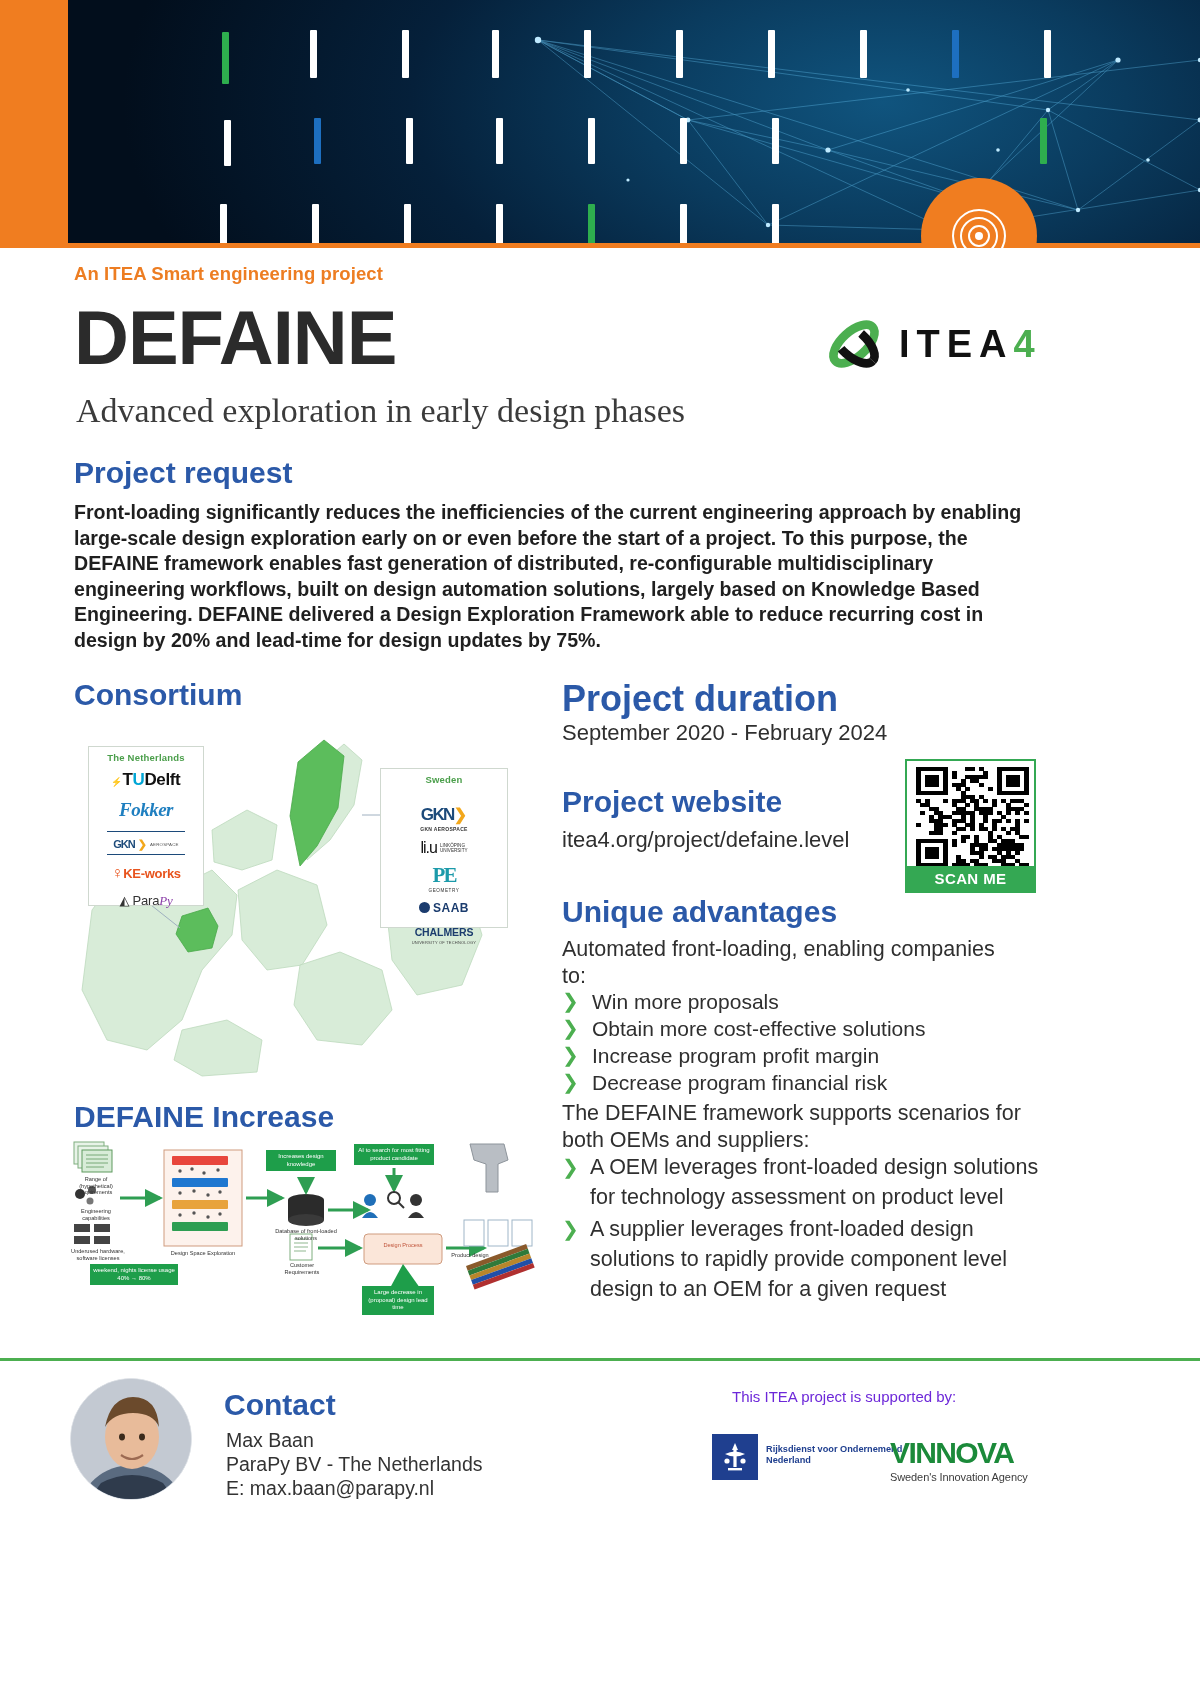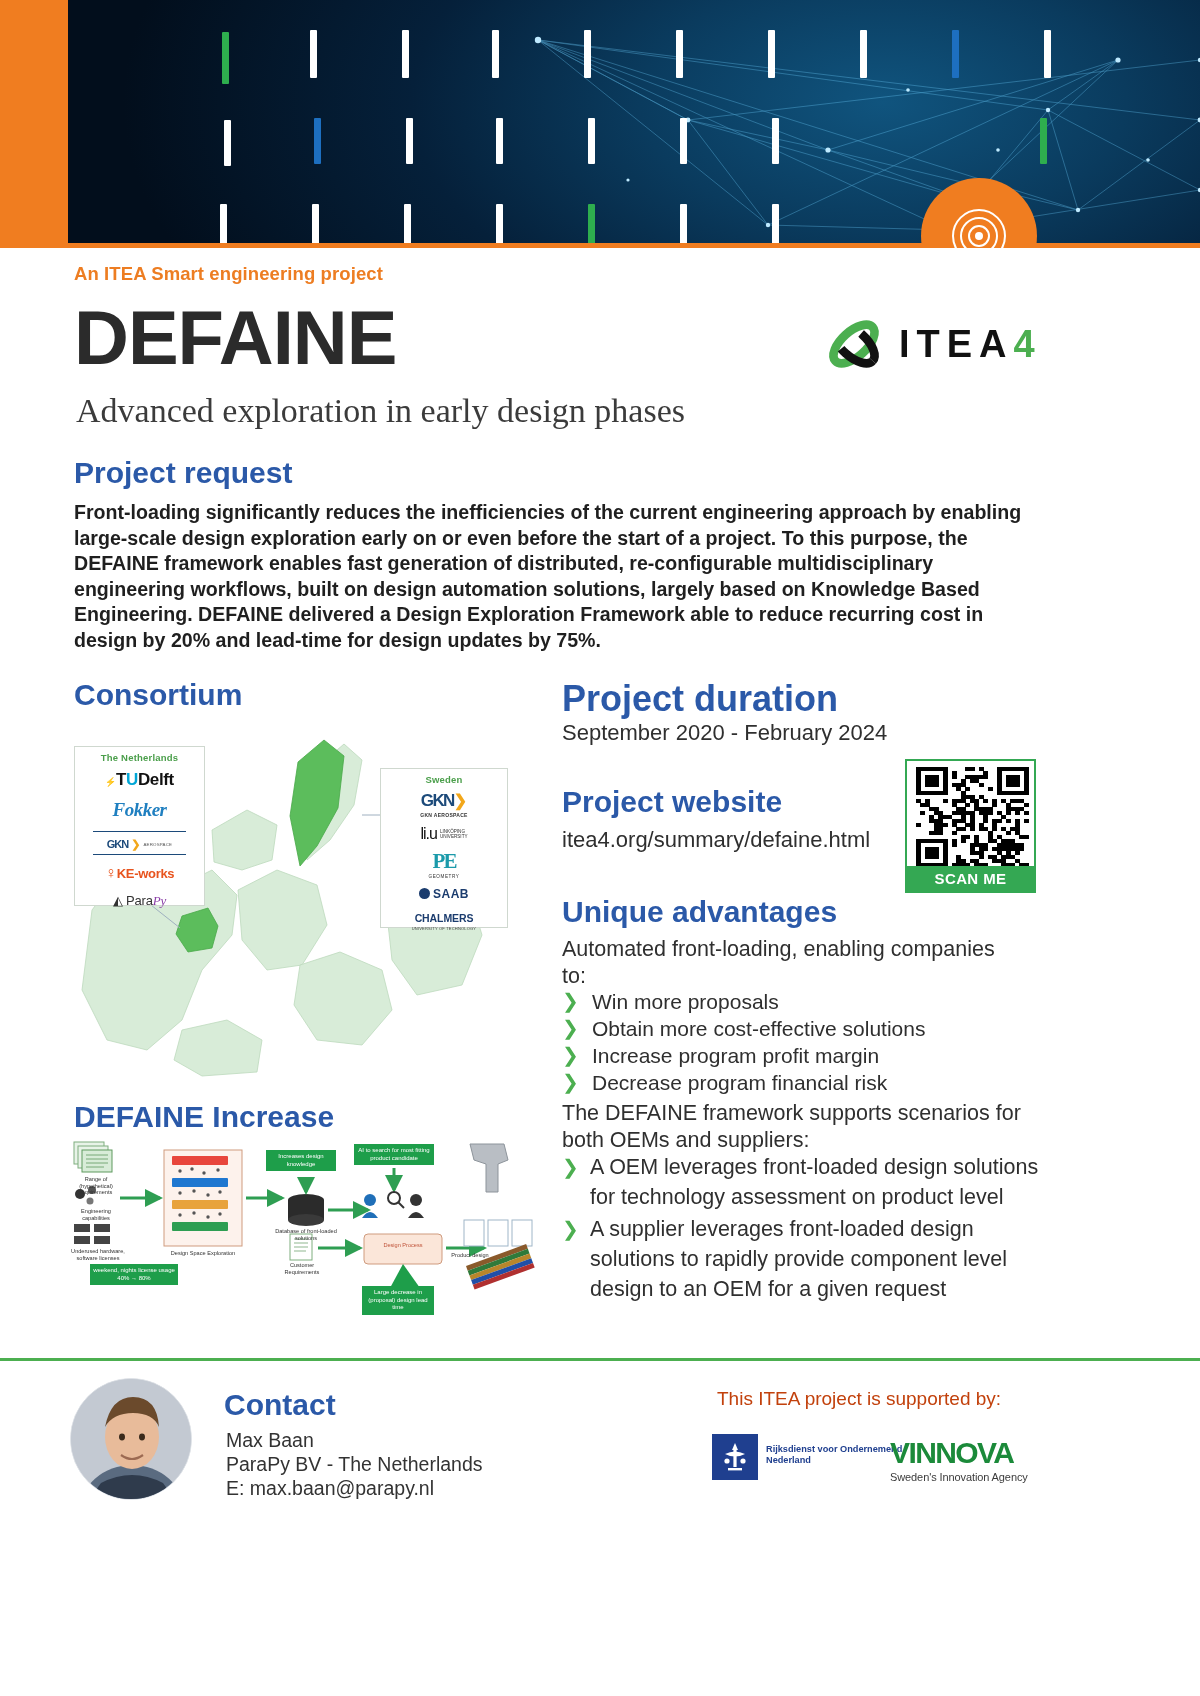--- a/index.html
+++ b/index.html
@@ -116,21 +116,21 @@
   .fw-label { position: absolute; font-size: 5.6px; color: #333; text-align: center; line-height: 6.6px; }
 
   
   .footer-rule { position: absolute; left: 0; top: 1358px; width: 1200px; height: 3px; background: #4CAF50; }
   .avatar {
     position: absolute; left: 70px; top: 1378px; width: 122px; height: 122px; border-radius: 50%;
     overflow: hidden; background: #c9ced6; border: 1px solid #dfe3e8;
   }
   .contact-h { position: absolute; left: 224px; top: 1388px; font-size: 30px; }
   .contact-lines { position: absolute; left: 226px; top: 1428px; font-size: 19.5px; color: #333; line-height: 24px; }
-  .support-h { position: absolute; left: 717px; top: 1388px; font-size: 19px; color: #c2410c; }
+  .support-h { position: absolute; left: 732px; top: 1388px; font-size: 15px; color: #6d28d9; }
   .sup-logos { position: absolute; left: 712px; top: 1426px; width: 350px; height: 66px; }
   .rvo-crest { position: absolute; left: 0; top: 8px; width: 46px; height: 46px; background: #1f3f8f; }
   .rvo-text { position: absolute; left: 54px; top: 18px; font-size: 9.2px; color: #1f3f8f; line-height: 11px; font-weight: bold; }
   .vinnova { position: absolute; left: 178px; top: 10px; }
   .vin-word { font-size: 30px; font-weight: bold; color: #1b8a3a; letter-spacing: -1.6px; }
   .vin-sub { font-size: 11px; color: #3b3b3b; letter-spacing: -.1px; margin-top: 1px; }
 </style>
 </head>
 <body>
 
@@ -242,21 +242,21 @@
       <path class="map-land" d="M252 50 L282 24 L300 40 L292 85 L268 120 L245 140 L238 95 Z"></path>
       <path class="map-land" d="M120 310 L165 300 L200 320 L195 352 L140 356 L112 340 Z"></path>
 
       <path class="map-hl" d="M236 42 L262 20 L282 36 L276 88 L255 126 L238 146 L228 96 Z"></path>
       <path class="map-hl" d="M120 196 L146 188 L156 206 L150 228 L126 232 L114 214 Z"></path>
 
       <line x1="70" y1="170" x2="118" y2="208" stroke="#9fb0c0" stroke-width="1"></line>
       <line x1="300" y1="95" x2="340" y2="95" stroke="#9fb0c0" stroke-width="1"></line>
     </svg>
 
-    <div class="pbox" style="left:12px; top:26px; width:131px; height:160px;">
+    <div class="pbox" style="left:26px; top:26px; width:116px; height:160px;">
       <div class="pbox-title">The Netherlands</div>
       <div class="plogo">
         <span class="tud"><span style="font-size:9px;">⚡</span>T<span class="u">U</span>Delft</span>
       </div>
       <div class="plogo" style="margin-top:9px;">
         <span class="fokker">Fokker</span>
       </div>
       <div class="plogo" style="margin-top:10px;border-top:1px solid #1c4a7a;border-bottom:1px solid #1c4a7a;padding:2px 0;margin-left:18px;margin-right:18px;">
         <span class="gkn-nl">
             <span class="gkn-word">GKN</span>
@@ -267,21 +267,21 @@
       <div class="plogo" style="margin-top:9px;">
         <span style="color:#E8541E;">♀</span><span class="keworks">KE-works</span>
       </div>
       <div class="plogo" style="margin-top:9px;">
         <span class="parapy">◭ Para<i>Py</i></span>
       </div>
     </div>
 
     <div class="pbox" style="left:318px; top:48px; width:128px; height:160px;">
       <div class="pbox-title">Sweden</div>
-      <div class="plogo" style="margin-top:6px;">
+      <div class="plogo" style="margin-top:20px;">
         <span class="gkn-se-word">GKN</span><span style="color:#F2A71B;font-size:16px;font-weight:bold;">❯</span>
         <div class="gkn-se-sub">GKN AEROSPACE</div>
       </div>
       <div class="plogo" style="margin-top:7px;display:flex;justify-content:center;align-items:center;gap:3px;">
         <span class="liu">li.u</span>
           <span class="liu-sub">LINKÖPING<br>UNIVERSITY</span>
       </div>
       <div class="plogo" style="margin-top:6px;">
         <span class="pe">PE</span><div class="pe-sub">GEOMETRY</div>
       </div>
@@ -294,21 +294,21 @@
       <div class="plogo" style="margin-top:5px;">
         <span class="chalmers">CHALMERS</span><div class="chalmers-sub">UNIVERSITY OF TECHNOLOGY</div>
       </div>
     </div>
   </div>
 
   <div class="sec-duration-h h-blue">Project duration</div>
   <div class="duration-val">September 2020 - February 2024</div>
 
   <div class="sec-website-h h-blue">Project website</div>
-  <div class="website-val">itea4.org/summary/defaine.html</div>
+  <div class="website-val">itea4.org/project/defaine.level</div>
 
   <div class="qr-box">
     <div class="qr-canvas" id="qrCanvas">
         <span class="qr-cell" style="left:0px;top:0px;width:5px;height:4px"></span>
         <span class="qr-cell" style="left:4.48px;top:0px;width:5px;height:4px"></span>
         <span class="qr-cell" style="left:8.96px;top:0px;width:5px;height:4px"></span>
         <span class="qr-cell" style="left:13.440000000000001px;top:0px;width:5px;height:4px"></span>
         <span class="qr-cell" style="left:17.92px;top:0px;width:5px;height:4px"></span>
         <span class="qr-cell" style="left:22.400000000000002px;top:0px;width:5px;height:4px"></span>
         <span class="qr-cell" style="left:26.880000000000003px;top:0px;width:5px;height:4px"></span>

